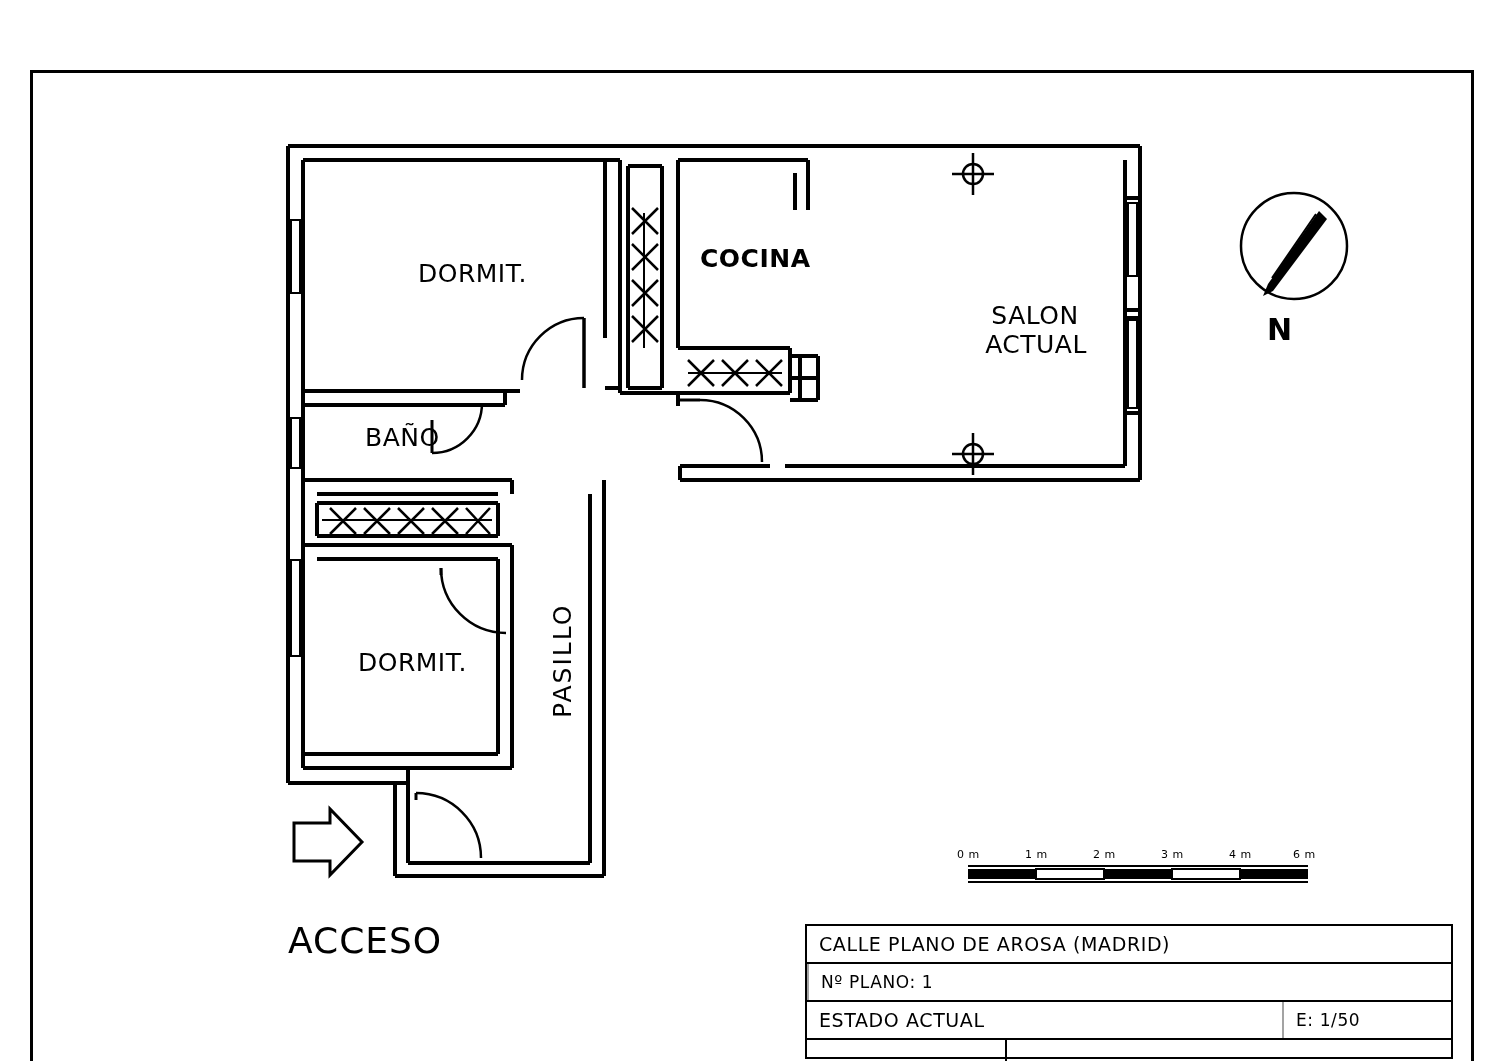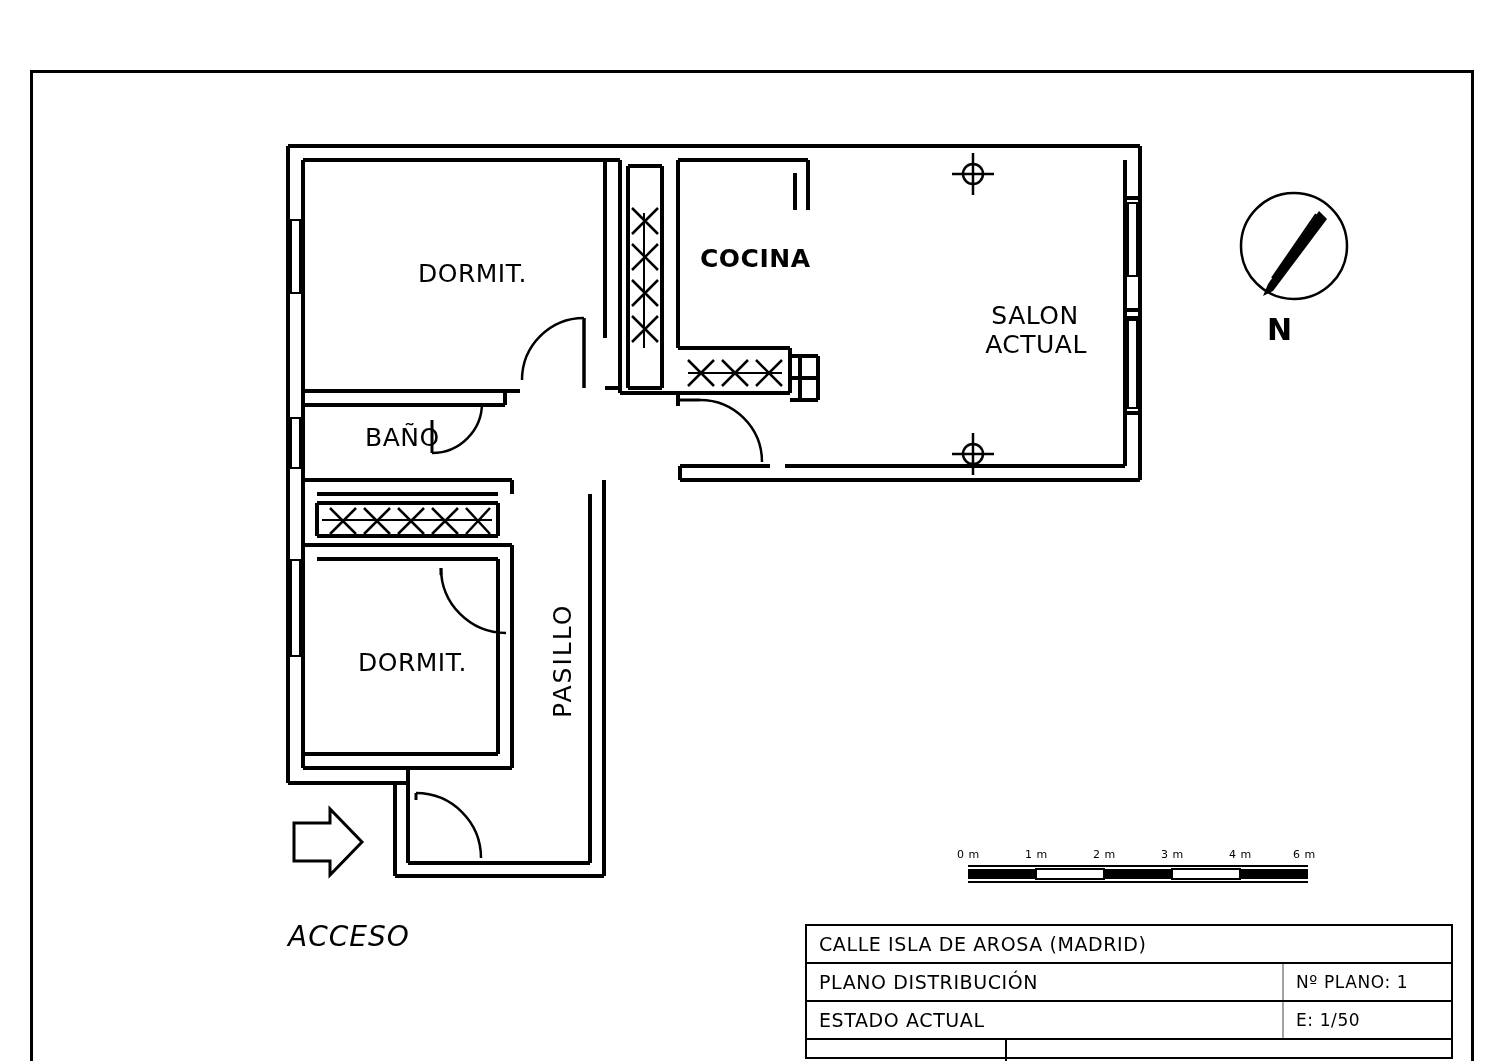--- a/index.html
+++ b/index.html
@@ -44,23 +44,22 @@
     font-size: 25px;
     letter-spacing: 0.5px;
   }
   .room-label-big {
     font-size: 25px;
     letter-spacing: 0.5px;
     text-align: center;
     line-height: 1.25;
   }
   .acceso-label {
-    font-size: 28px;
+    font-size: 36px;
     letter-spacing: 1px;
-    font-style: italic;
   }
   .north-label {
     font-size: 30px;
     font-weight: bold;
   }
   .vert-label {
     font-size: 25px;
     letter-spacing: 2px;
     transform: rotate(-90deg);
     transform-origin: left top;
@@ -292,24 +291,23 @@
 
   <div class="scale-num" style="left:957px; top:800px;">0 m</div>
   <div class="scale-num" style="left:1025px; top:800px;">1 m</div>
   <div class="scale-num" style="left:1093px; top:800px;">2 m</div>
   <div class="scale-num" style="left:1161px; top:800px;">3 m</div>
   <div class="scale-num" style="left:1229px; top:800px;">4 m</div>
   <div class="scale-num" style="left:1293px; top:800px;">6 m</div>
 
   <div id="titleblock">
     <div class="row">
-      <div class="cell cell-full">CALLE  ISLA DE AROSA   (MADRID)</div>
+      <div class="cell cell-full">CALLE  PLANO DE AROSA   (MADRID)</div>
     </div>
     <div class="row">
-      <div class="cell cell-left">PLANO   DISTRIBUCIÓN</div>
       <div class="cell cell-right">Nº PLANO:  1</div>
     </div>
     <div class="row">
       <div class="cell cell-left">ESTADO  ACTUAL</div>
       <div class="cell cell-right">E:  1/50</div>
     </div>
     <div class="row last">
       <div class="cell cell-small"></div>
       <div class="cell cell-full"></div>
     </div>

